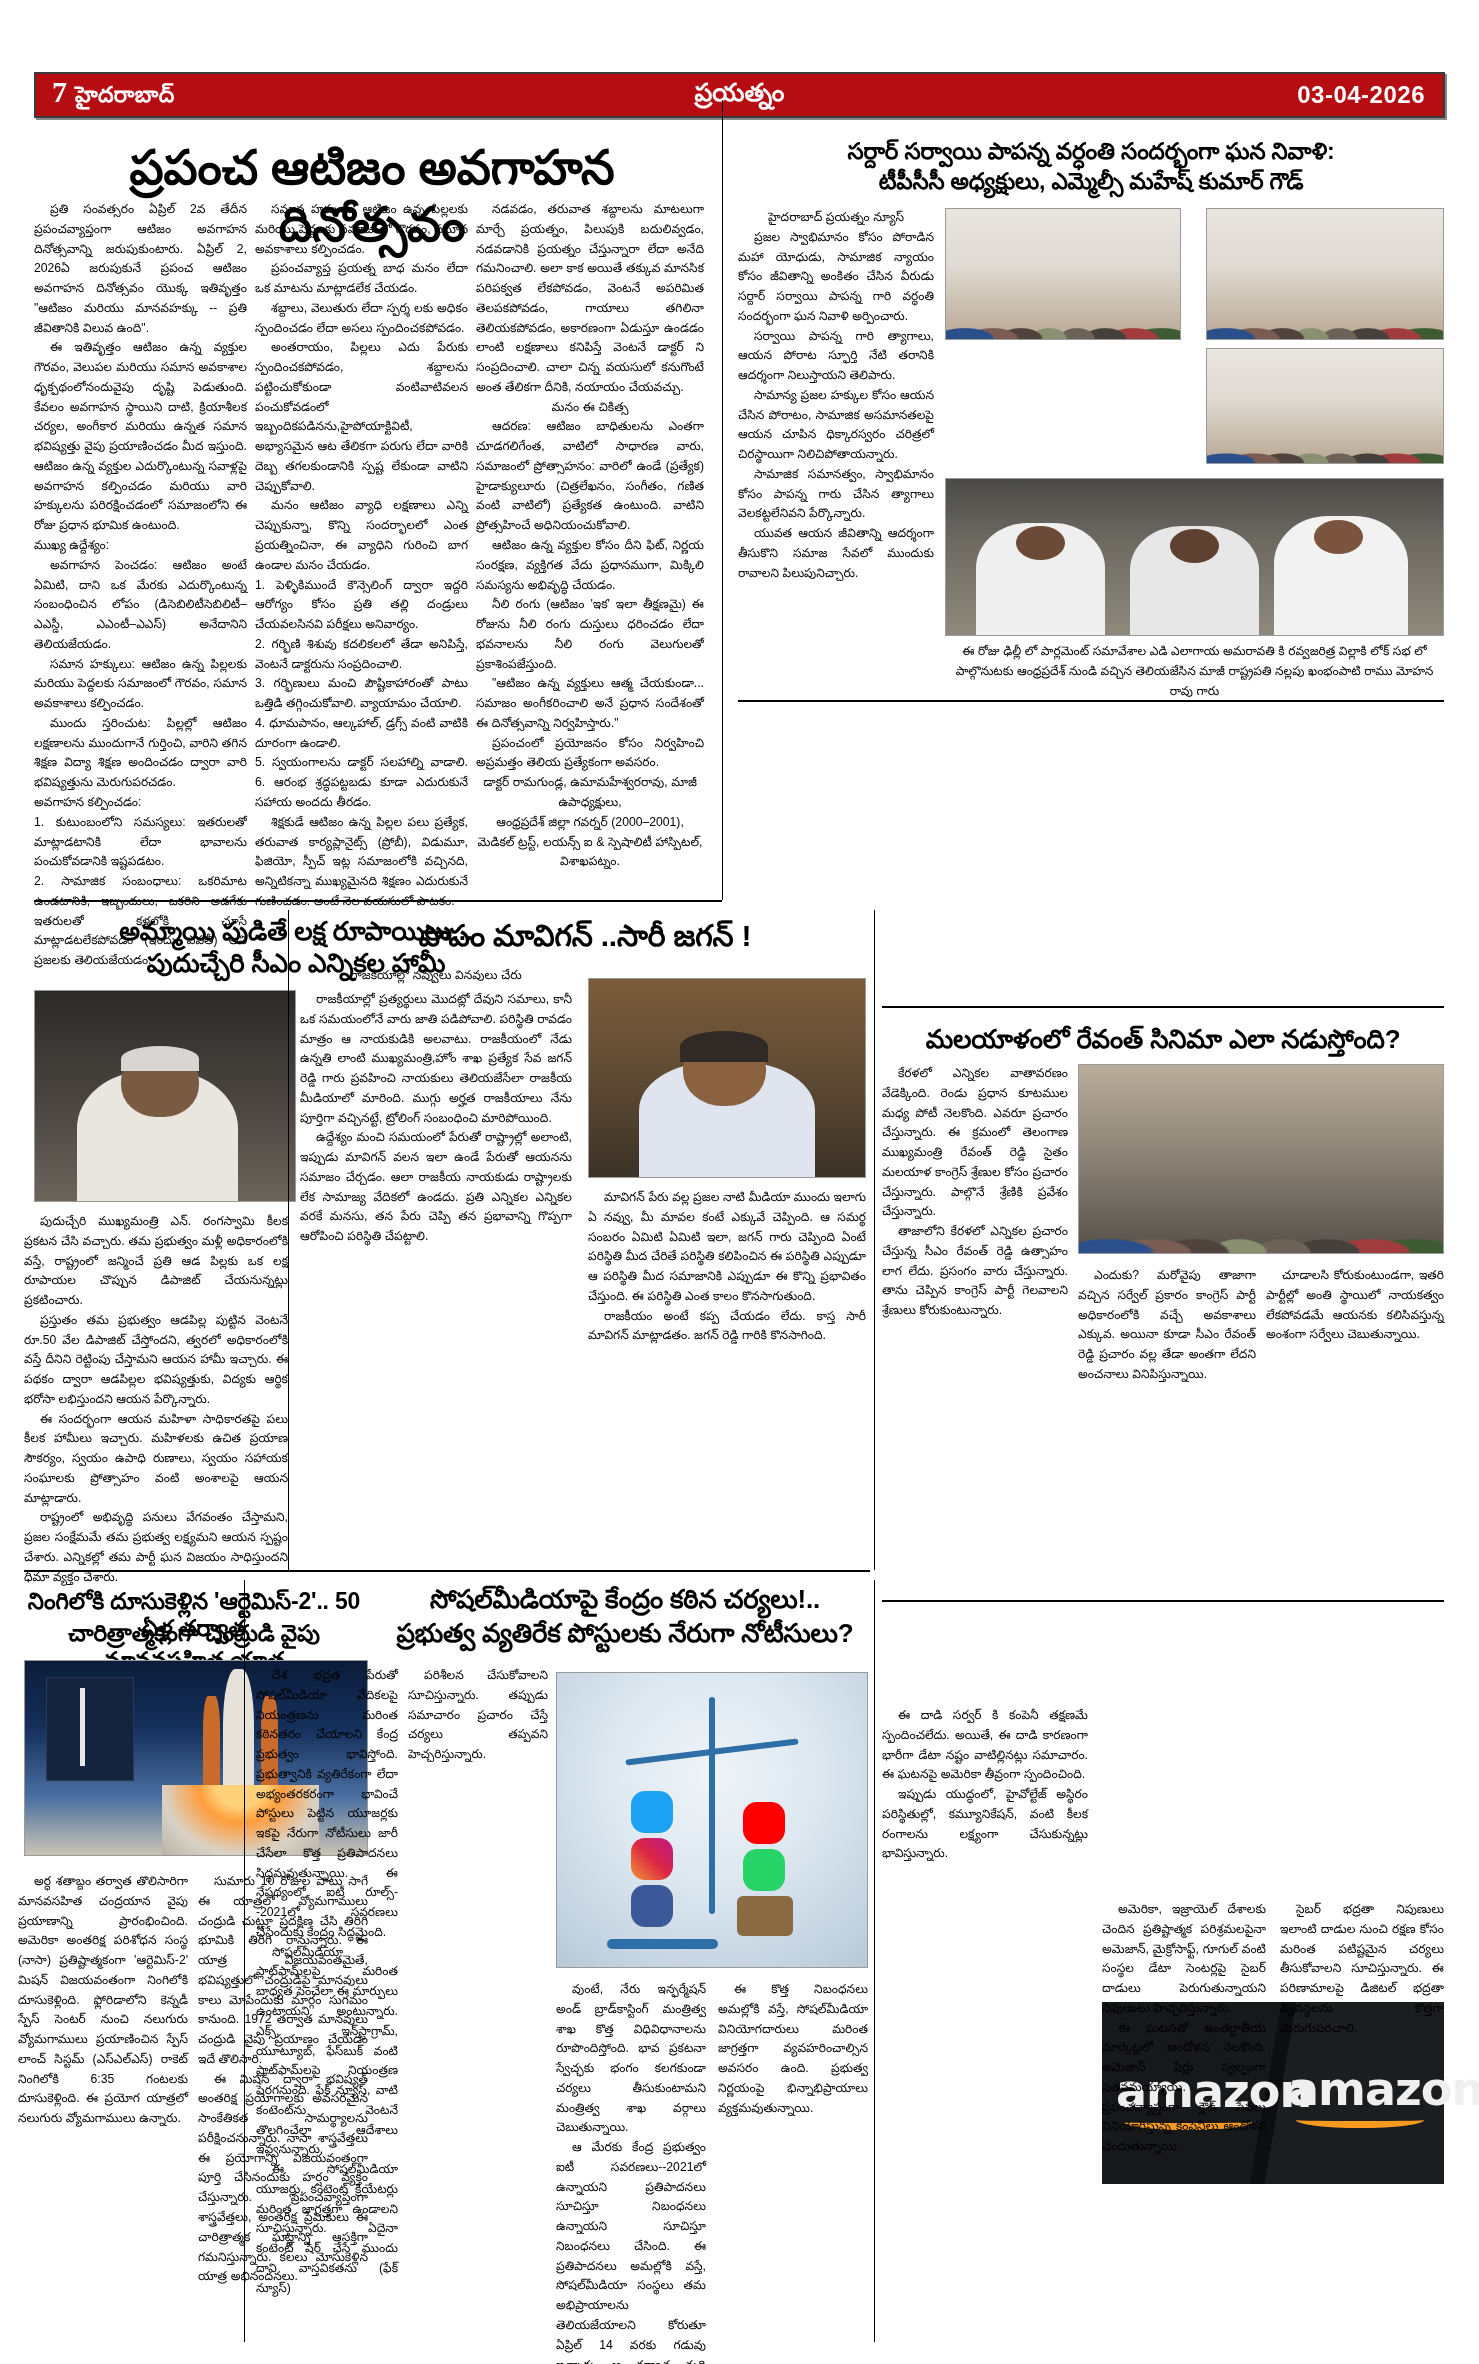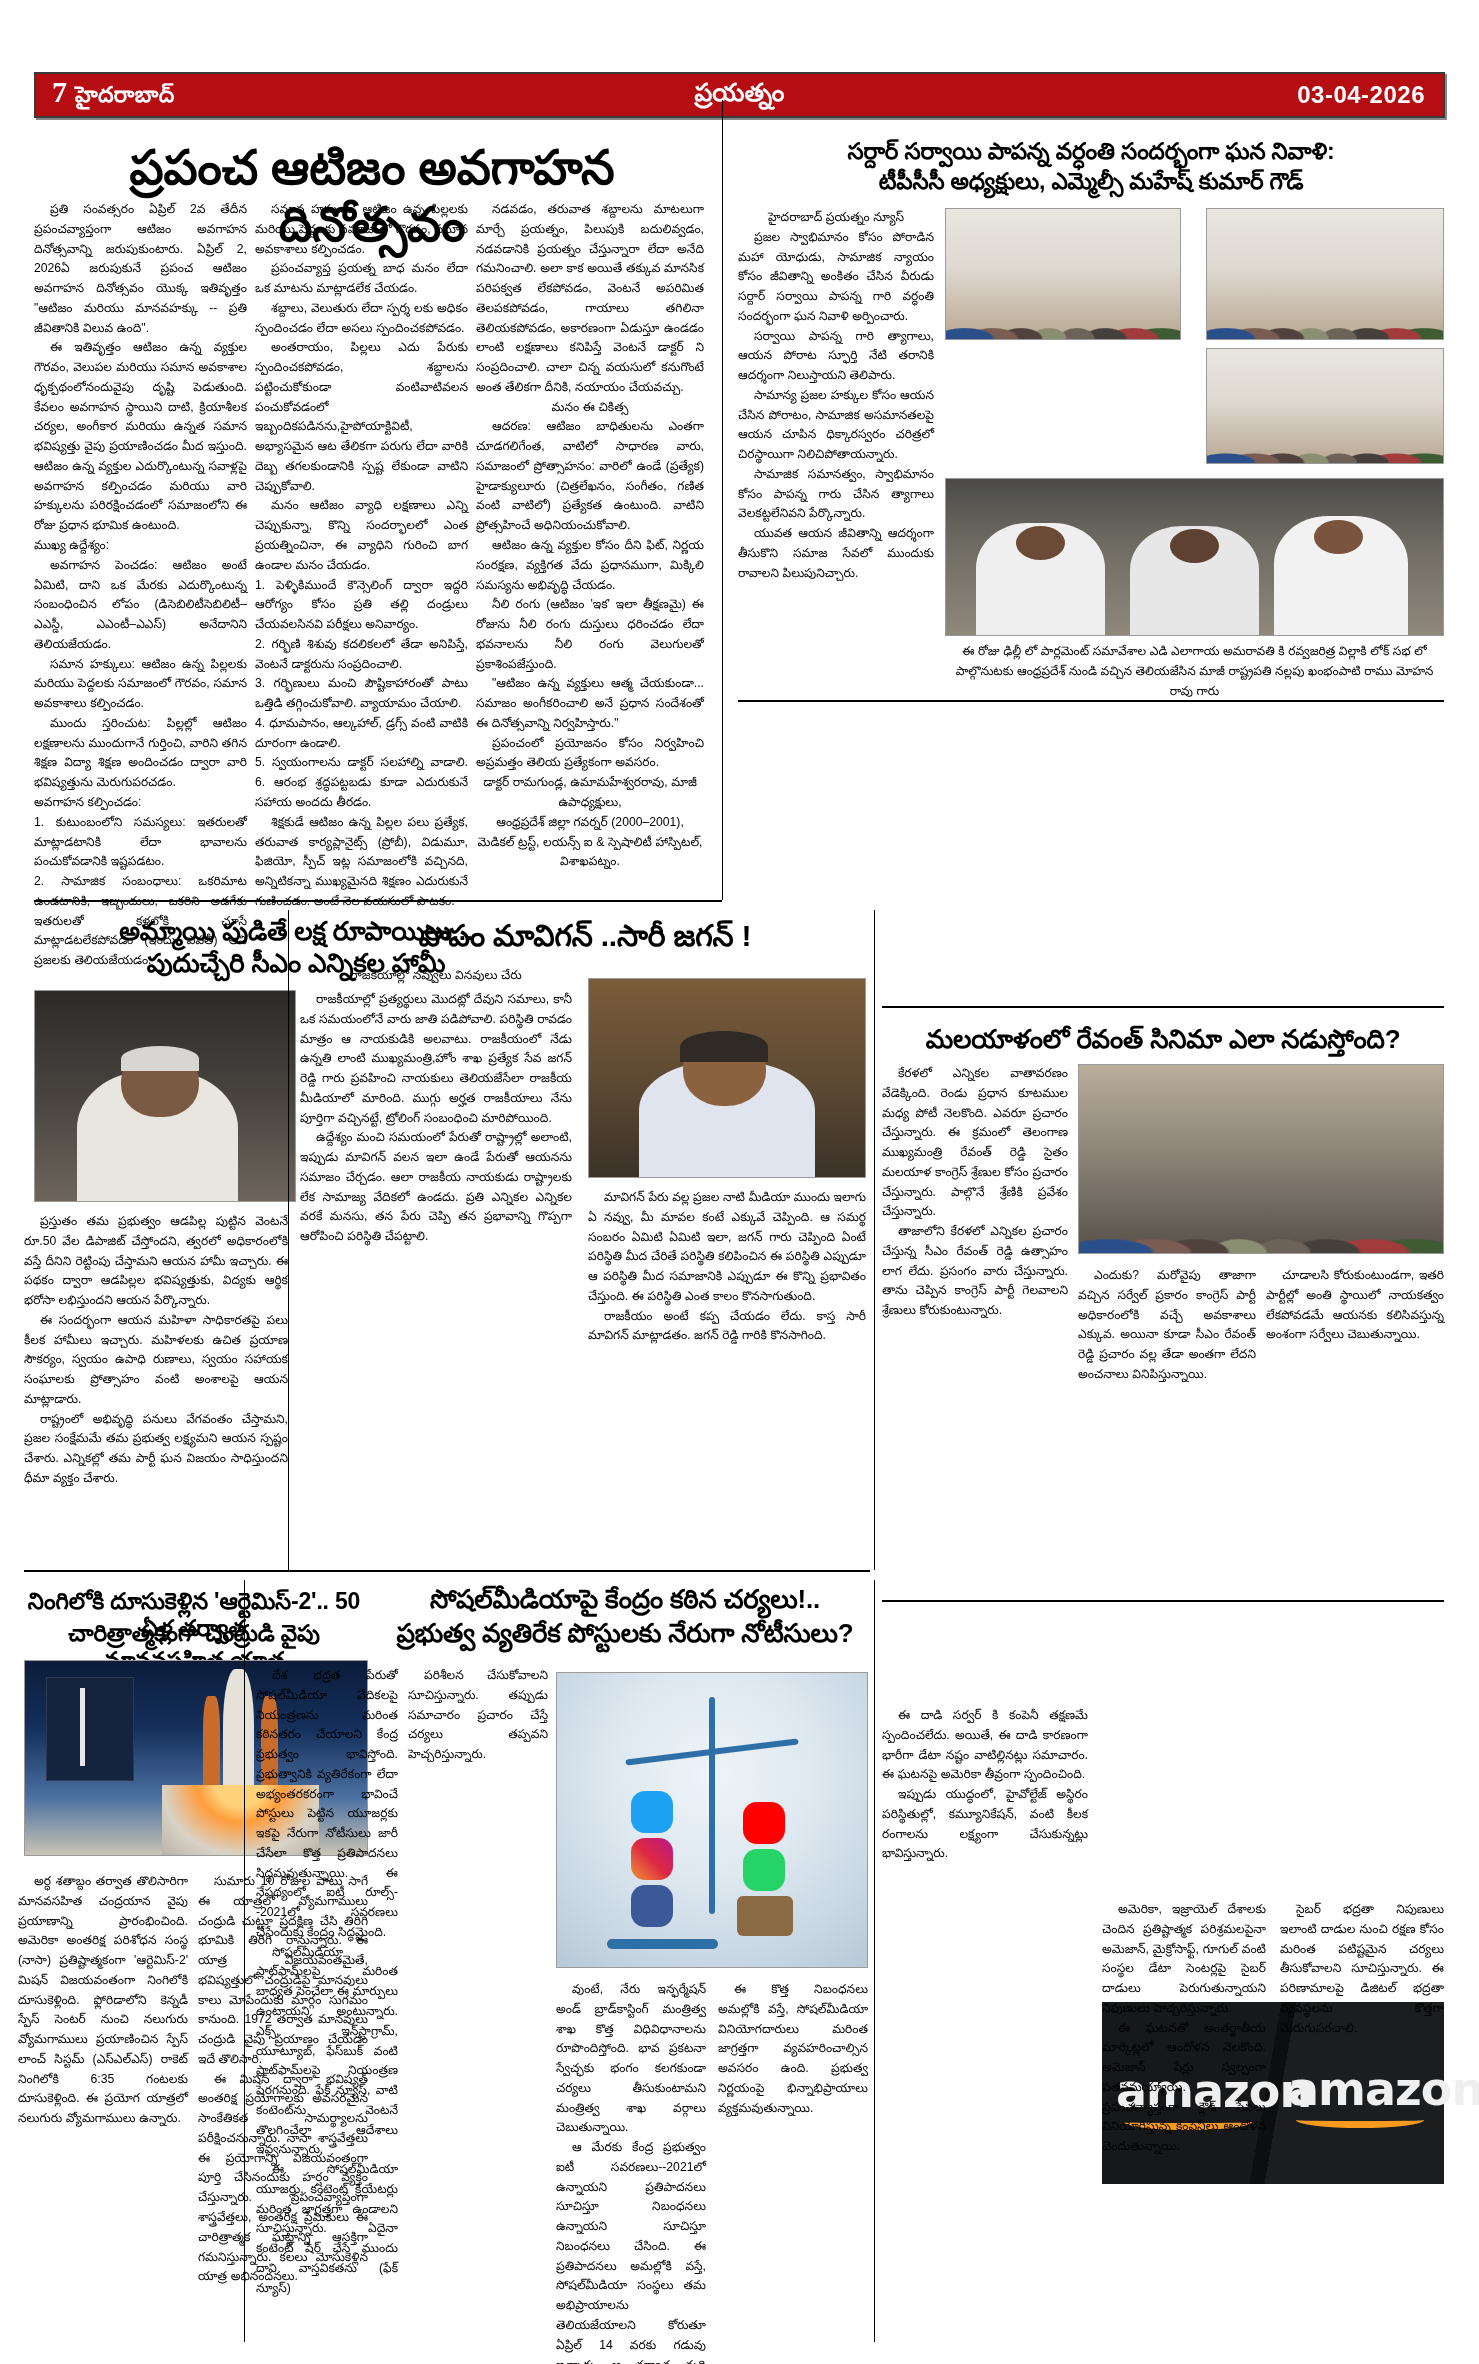--- a/index.html
+++ b/index.html
@@ -197,20 +197,21 @@
   <div class="abs hl hl-md" style="left:24px; top:916px; width:544px;">అమ్మాయి పుడితే లక్ష రూపాయిలు...</div>
   <div class="abs hl hl-md" style="left:24px; top:948px; width:544px;">పుదుచ్చేరి సీఎం ఎన్నికల హామీ</div>
 
   <div class="abs photo" style="left:34px; top:990px; width:262px; height:212px; background:linear-gradient(180deg,#2c2a28 0%,#4b4642 55%,#6d655b 100%);">
     <div style="position:absolute;bottom:0;left:16%;width:62%;height:62%;background:#e9e6e0;border-radius:44% 44% 0 0;"></div>
     <div style="position:absolute;bottom:40%;left:33%;width:30%;height:34%;background:#7a5a43;border-radius:50% 50% 45% 45%;"></div>
     <div style="position:absolute;bottom:62%;left:33%;width:30%;height:12%;background:#d8d6d2;border-radius:50% 50% 0 0;"></div>
   </div>
 
   <div class="abs body-col" style="left:24px; top:1212px; width:264px; height:345px;">
+    <p>పుదుచ్చేరి ముఖ్యమంత్రి ఎన్. రంగస్వామి కీలక ప్రకటన చేసి వచ్చారు. తమ ప్రభుత్వం మళ్లీ అధికారంలోకి వస్తే, రాష్ట్రంలో జన్మించే ప్రతి ఆడ పిల్లకు ఒక లక్ష రూపాయల చొప్పున డిపాజిట్ చేయనున్నట్లు ప్రకటించారు.</p>
     <p>ప్రస్తుతం తమ ప్రభుత్వం ఆడపిల్ల పుట్టిన వెంటనే రూ.50 వేల డిపాజిట్ చేస్తోందని, త్వరలో అధికారంలోకి వస్తే దీనిని రెట్టింపు చేస్తామని ఆయన హామీ ఇచ్చారు. ఈ పథకం ద్వారా ఆడపిల్లల భవిష్యత్తుకు, విద్యకు ఆర్థిక భరోసా లభిస్తుందని ఆయన పేర్కొన్నారు.</p>
     <p>ఈ సందర్భంగా ఆయన మహిళా సాధికారతపై పలు కీలక హామీలు ఇచ్చారు. మహిళలకు ఉచిత ప్రయాణ సౌకర్యం, స్వయం ఉపాధి రుణాలు, స్వయం సహాయక సంఘాలకు ప్రోత్సాహం వంటి అంశాలపై ఆయన మాట్లాడారు.</p>
     <p>రాష్ట్రంలో అభివృద్ధి పనులు వేగవంతం చేస్తామని, ప్రజల సంక్షేమమే తమ ప్రభుత్వ లక్ష్యమని ఆయన స్పష్టం చేశారు. ఎన్నికల్లో తమ పార్టీ ఘన విజయం సాధిస్తుందని ధీమా వ్యక్తం చేశారు.</p>
   </div>
 
   <div class="abs hl hl-lg" style="left:300px; top:918px; width:570px;">పాపం మావిగన్ ..సారీ జగన్ !</div>
 
   <div class="abs body-col" style="left:300px; top:966px; width:272px; height:10px; text-align:center;">
     <p class="ctr">రాజకీయాల్లో నవ్వులు వినవులు చేరు</p>
   </div>

